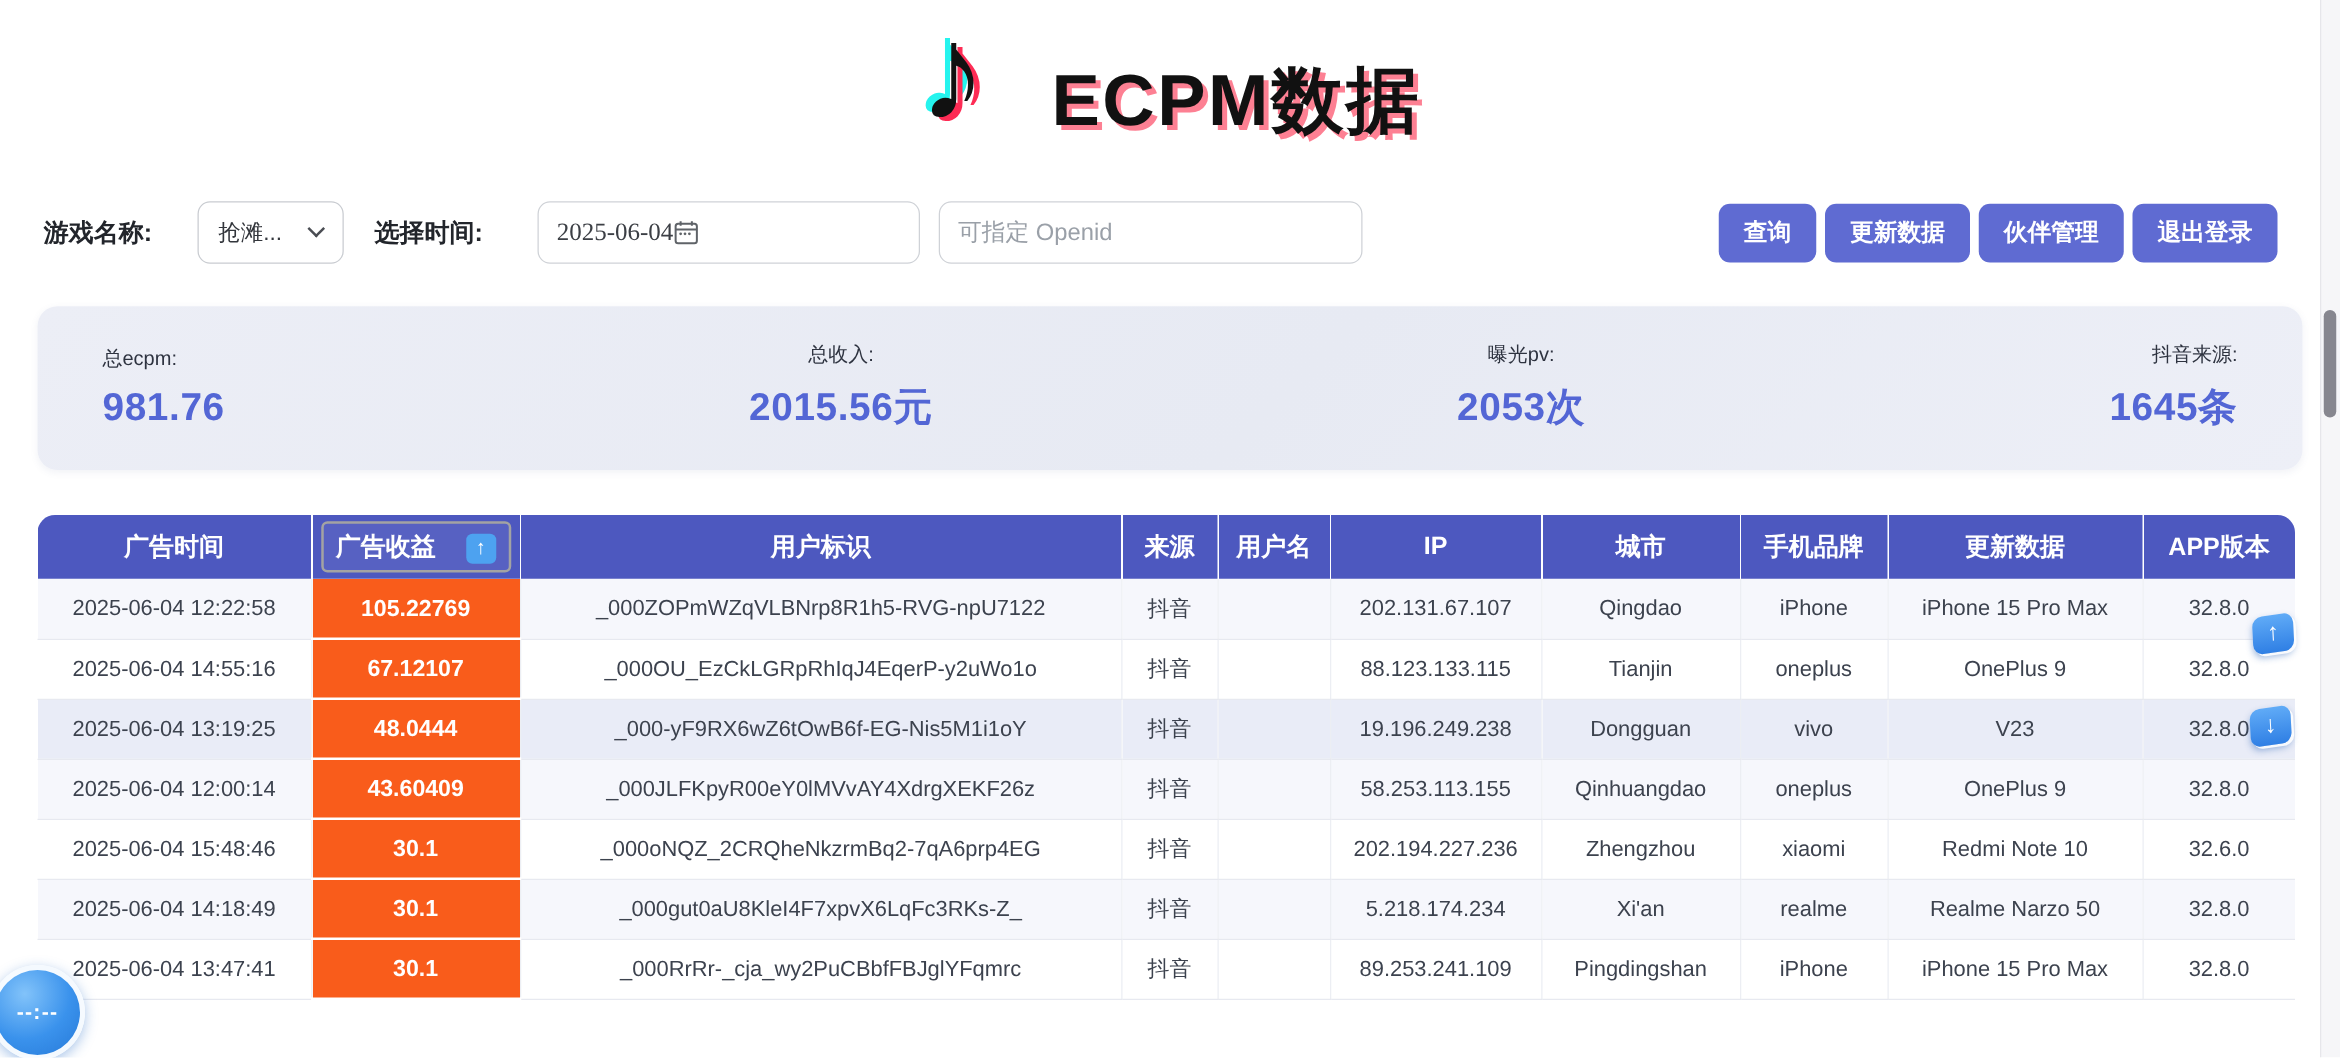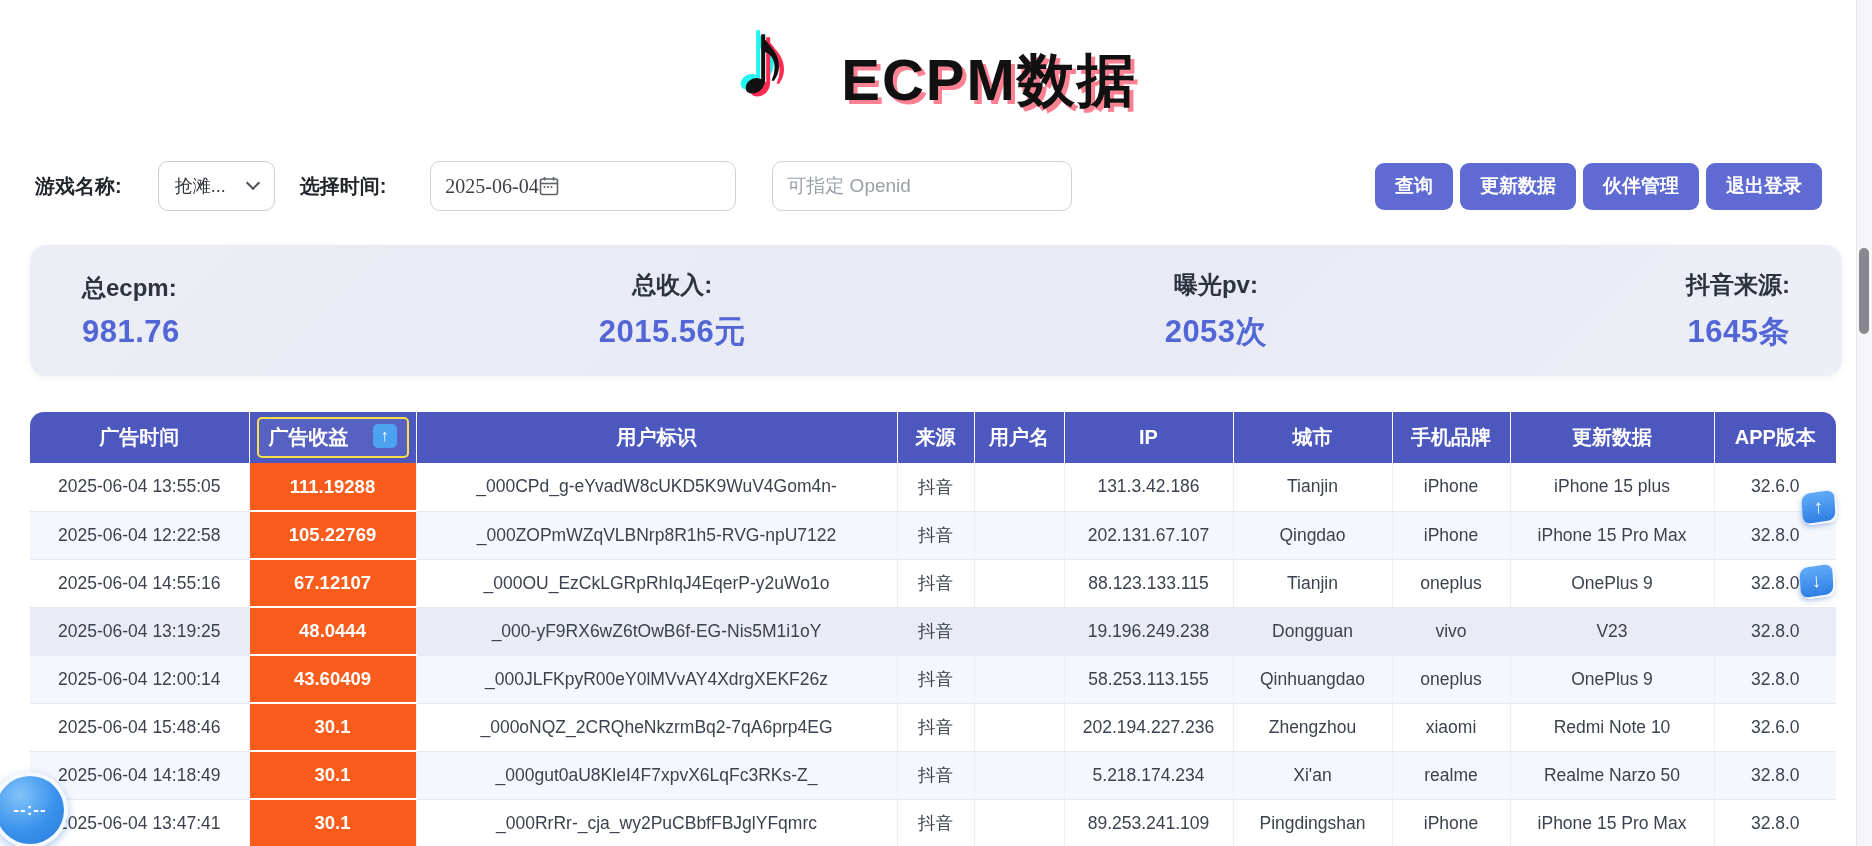--- a/index.html
+++ b/index.html
@@ -24,44 +24,44 @@
             background:#fff; display:flex; align-items:center; justify-content:center; gap:22px;
             font-size:18px; color:#33363c; cursor:pointer; }
   .chev { width:10px; height:10px; border-right:2.5px solid #4a4d53; border-bottom:2.5px solid #4a4d53;
           transform:rotate(45deg); margin-top:-6px; }
   .lbl2 { margin-left:25px; }
   .input { height:50px; border:1px solid #cfd2d7; border-radius:10px; background:#fff;
            display:flex; align-items:center; padding:0 14px; }
   .date-input { margin-left:44px; width:306px; justify-content:flex-start; }
   .date-text { font-family:"Liberation Serif","DejaVu Serif",serif; font-size:20px; color:#3c3f45; }
   .cal-icon { width:20px; height:20px; flex:0 0 auto; }
-  .openid-input { margin-left:36px; width:300px; }
+  .openid-input { margin-left:15px; width:339px; }
   .placeholder { font-size:19px; color:#9aa0a8; }
   .btn-group { margin-left:auto; display:flex; gap:7px; }
   .btn { height:47px; padding:0 20px; background:#5f6bd2; border:none; border-radius:9px;
          color:#fff; font-size:19px; font-weight:700; font-family:inherit; cursor:pointer; white-space:nowrap; }
 
   
   .stats-bar { margin:33px 30px 0 30px; height:131px; border-radius:16px;
                background:linear-gradient(135deg,#eceef6 0%,#e7eaf3 55%,#edeff7 100%);
                display:flex; justify-content:space-between; align-items:center; padding:0 52px;
                box-shadow:0 2px 6px rgba(90,100,150,.08); }
   .stat { display:flex; flex-direction:column; gap:10px; }
-  .stat-label { font-size:24px; font-weight:700; color:#2e3340; }
+  .stat-label { font-size:16px; font-weight:400; color:#2e3340; }
   .stat-value { font-size:31px; font-weight:800; color:#5366d5; letter-spacing:.5px; }
   .stat-c { text-align:center; } .stat-r { text-align:right; }
 
   
   .table-wrap { margin:36px 0 0 30px; width:1806px; }
   table { border-collapse:collapse; table-layout:fixed; width:1806px; }
   thead th { background:#4d58bf; color:#fff; font-size:20px; font-weight:700; height:51px;
              border-right:1px solid rgba(255,255,255,.85); position:relative; }
   thead th:first-child { border-top-left-radius:14px; }
   thead th:last-child  { border-top-right-radius:14px; border-right:none;margin-left:24px; }
-  .sort-box { display:inline-flex; align-items:flex-start; gap:24px; border:2px solid #fde047;
+  .sort-box { display:inline-flex; align-items:flex-end; gap:24px; border:2px solid #a3a3a3;
               border-radius:5px; padding:5px 10px; background:rgba(255,255,255,.06); cursor:pointer; }
   .sort-icon { display:inline-flex; align-items:center; justify-content:center; width:24px; height:24px;
                background:#4da2f0; border-radius:5px; color:#fff; font-size:16px; font-weight:700; }
   tbody td { height:48px; font-size:17.5px; color:#3c424e; text-align:center;
              border-bottom:1px solid #e7e9f0; border-right:1px solid #eceef3;
              overflow:hidden; white-space:nowrap; }
   tbody td:last-child { border-right:none; }
   tbody tr.stripe td { background:#f6f7fc; }
   tbody tr.hover  td { background:#e9ecf7; }
   td.revenue { background:#f95c1b !important; color:#fff; font-weight:700; font-size:18.5px;
@@ -175,32 +175,20 @@
           <th>来源</th>
           <th>用户名</th>
           <th>IP</th>
           <th>城市</th>
           <th>手机品牌</th>
           <th>更新数据</th>
           <th>APP版本</th>
         </tr>
       </thead>
       <tbody id="tbody">
-          <tr>
-            <td>2025-06-04 13:55:05</td>
-            <td class="revenue">111.19288</td>
-            <td>_000CPd_g-eYvadW8cUKD5K9WuV4Gom4n-</td>
-            <td>抖音</td>
-            <td></td>
-            <td>131.3.42.186</td>
-            <td>Tianjin</td>
-            <td>iPhone</td>
-            <td>iPhone 15 plus</td>
-            <td>32.6.0</td>
-          </tr>
           <tr class="stripe">
             <td>2025-06-04 12:22:58</td>
             <td class="revenue">105.22769</td>
             <td>_000ZOPmWZqVLBNrp8R1h5-RVG-npU7122</td>
             <td>抖音</td>
             <td></td>
             <td>202.131.67.107</td>
             <td>Qingdao</td>
             <td>iPhone</td>
             <td>iPhone 15 Pro Max</td>

